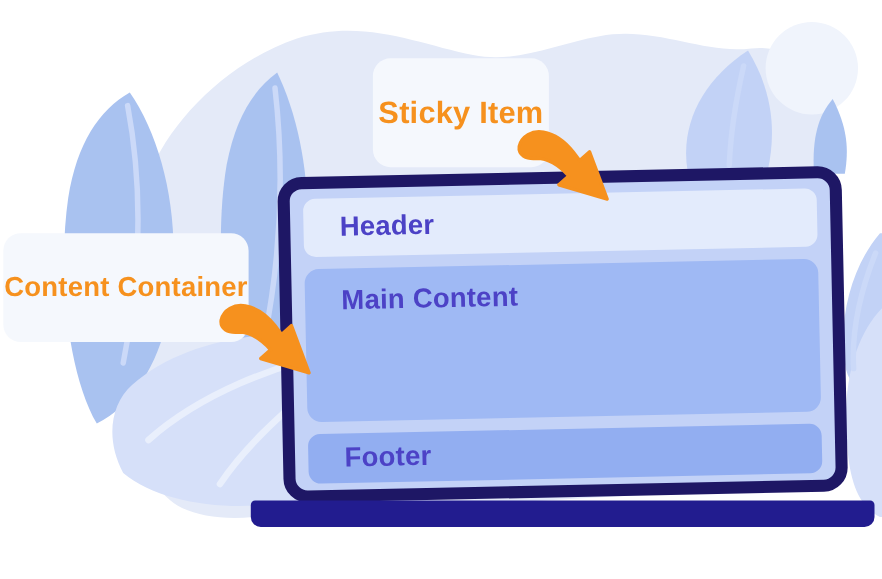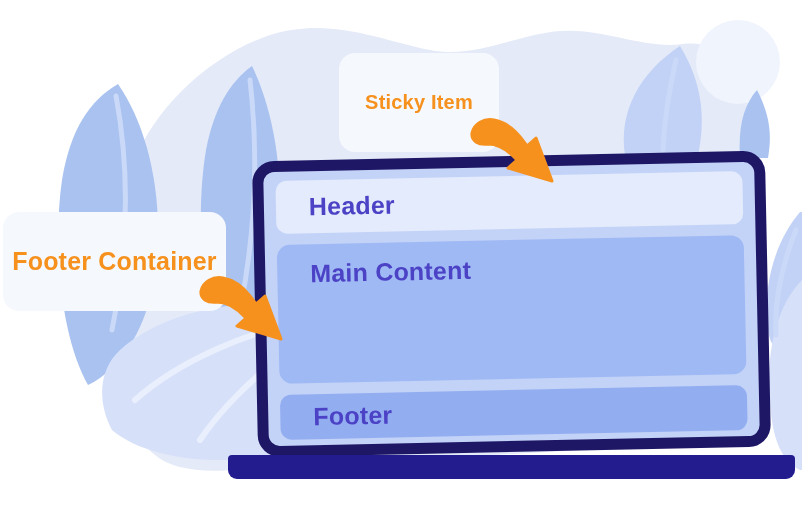--- a/index.html
+++ b/index.html
@@ -57,21 +57,21 @@
   .laptop-base{
     position:absolute;left:228px;top:455px;width:567px;height:24px;z-index:2;
     background:var(--base-navy);border-radius:4px 4px 9px 9px;
   }
   .callout{
     position:absolute;z-index:3;background:var(--card-bg);border-radius:16px;
     display:flex;align-items:center;justify-content:center;
   }
   .callout-label{color:var(--accent-orange);font-weight:bold;letter-spacing:0.2px;}
   .callout-item{left:339px;top:53px;width:160px;height:99px;}
-  .callout-item .callout-label{font-size:20px;}
+  .callout-item .callout-label{font-size:28px;}
   .callout-container{left:3px;top:212px;width:223px;height:99px;}
   .callout-container .callout-label{font-size:25px;}
 </style>
 </head>
 <body>
 
 <div class="stage">
 
   <svg class="bg-svg" viewBox="0 0 802 526" xmlns="http://www.w3.org/2000/svg">
 
@@ -154,21 +154,21 @@
       <span class="screen-label">Footer</span>
     </div>
   </div>
 
   <div class="laptop-base"></div>
 
   <div class="callout callout-item">
     <span class="callout-label">Sticky Item</span>
   </div>
   <div class="callout callout-container">
-    <span class="callout-label">Footer Container</span>
+    <span class="callout-label">Content Container</span>
   </div>
 
   <svg class="arrow-svg" viewBox="0 0 802 526" xmlns="http://www.w3.org/2000/svg">
     <path class="arrow" d="
       M 472 133
       C 474 124 484 118 494 120
       C 505 122 514 129 521 138
       L 527 146
       L 536 138
       L 552 181

